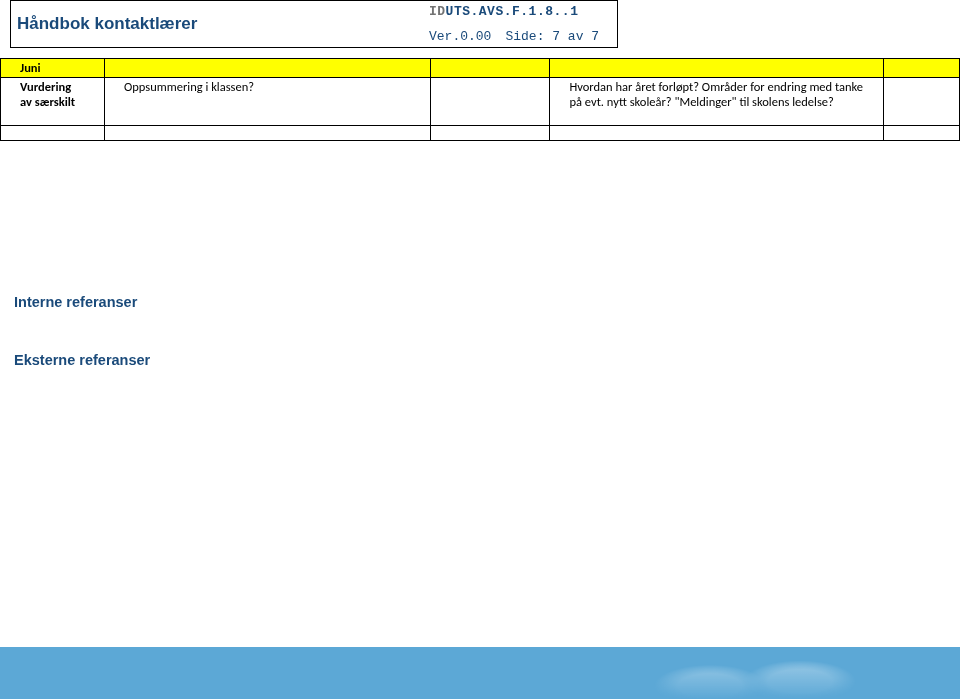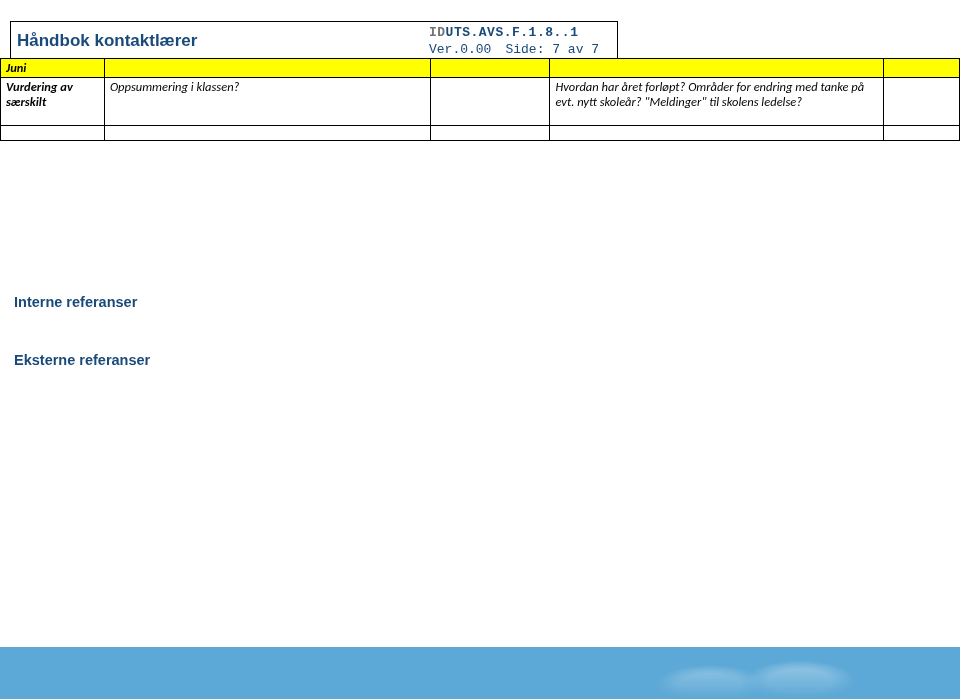--- a/index.html
+++ b/index.html
@@ -6,24 +6,24 @@
   body {
     font-family: Verdana, Geneva, sans-serif;
     background: #fff;
     width: 960px;
     height: 699px;
     position: relative;
     overflow: hidden;
   }
   .header-box {
     position: absolute;
-    top: 21px;
+    top: 0;
     left: 10px;
     width: 608px;
-    height: 40px;
+    height: 48px;
     border: 1.5px solid #000;
     display: flex;
   }
   .header-left {
     flex: 1;
     display: flex;
     align-items: center;
     padding-left: 6px;
   }
   .header-left span {
@@ -58,24 +58,23 @@
   .main-table {
     position: absolute;
     top: 58px;
     left: 0;
     width: 960px;
     border-collapse: collapse;
     font-size: 12px;
   }
   .main-table td {
     border: 0.5px solid #000;
-    padding: 1px 5px;
+    padding: 1px 19px;
     vertical-align: top;
     height: 15px;
-    font-style: italic;
   }
   .col1 { width: 104px; }
   .col2 { width: 326px; }
   .col3 { width: 120px; }
   .col4 { width: 334px; }
   .col5 { width: 76px; }
   .month-row td {
     background: #ffff00;
     font-weight: bold;
     font-family: Calibri, sans-serif;

